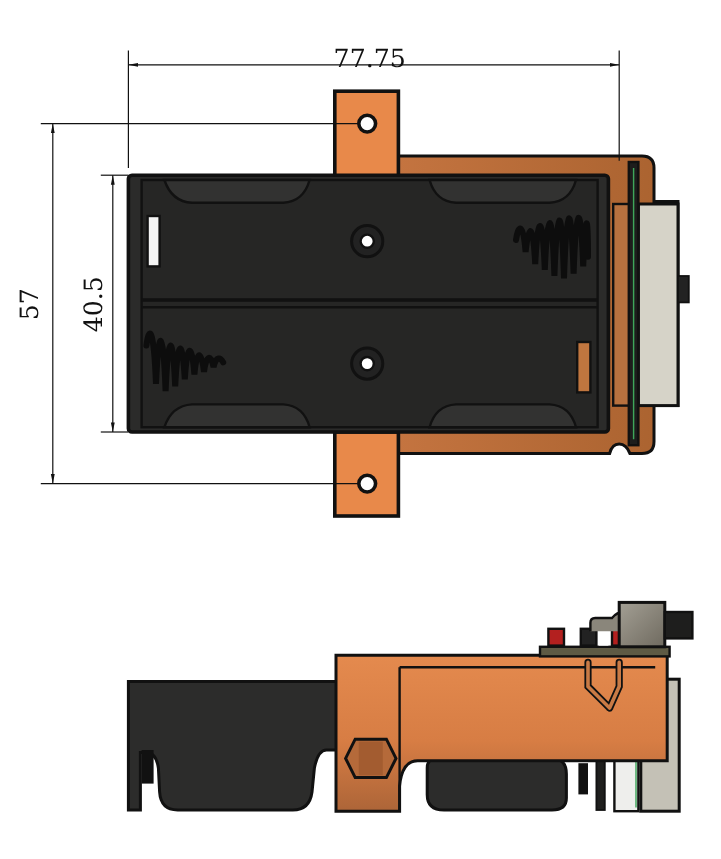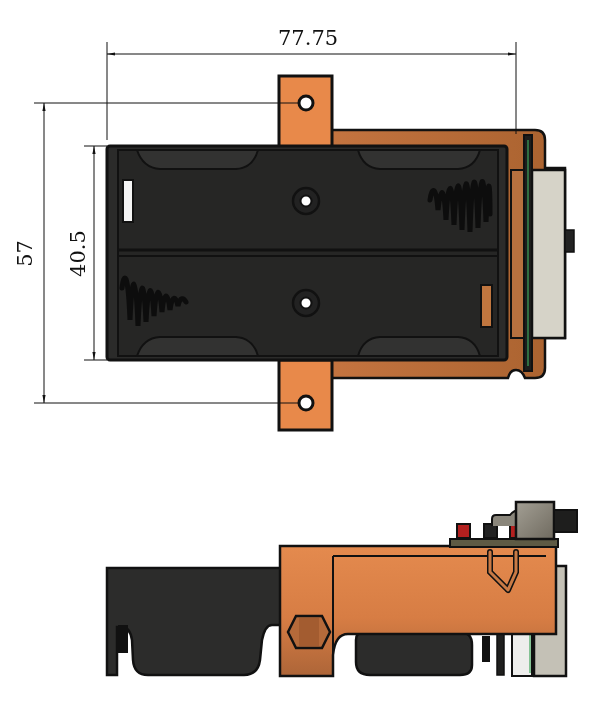--- a/index.html
+++ b/index.html
@@ -1,19 +1,19 @@
 <!DOCTYPE html>
 <html><head>
 <meta charset="utf-8">
 <style>
   html, body { margin:0; padding:0; background:#ffffff; }
   body { width:601px; height:716px; overflow:hidden; position:relative; font-family:"DejaVu Serif", serif; }
   #drawing { position:absolute; left:0; top:0; width:601px; height:716px; }
   .dim-text { position:absolute; font-family:"DejaVu Serif", serif; font-size:21px; color:#111; line-height:1; white-space:nowrap; }
-  .dim-h { left:278px; top:28px; }
+  .dim-h { left:278px; top:39px; }
   .dim-v { transform-origin:center center; transform:rotate(-90deg); }
   .dim-57 { left:12px; top:243px; }
   .dim-405 { left:55px; top:243px; }
 </style>
 </head>
 <body>
 
 <svg id="drawing" viewBox="0 0 601 716" xmlns="http://www.w3.org/2000/svg">
   <defs>
     <linearGradient id="gOrange" x1="0" y1="0" x2="0" y2="1">

